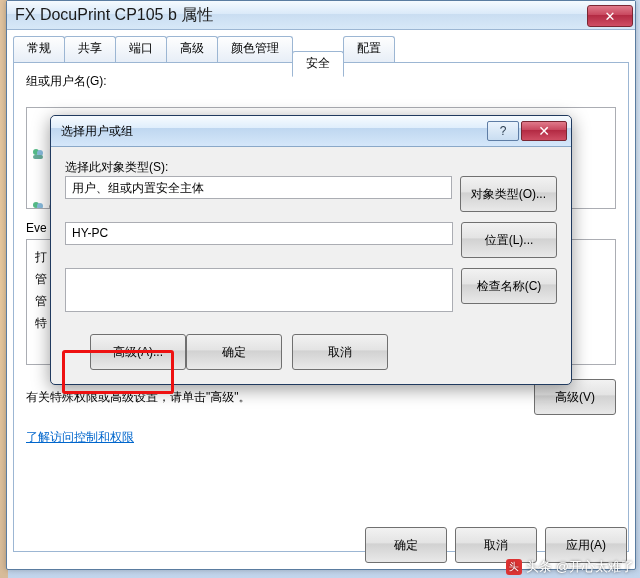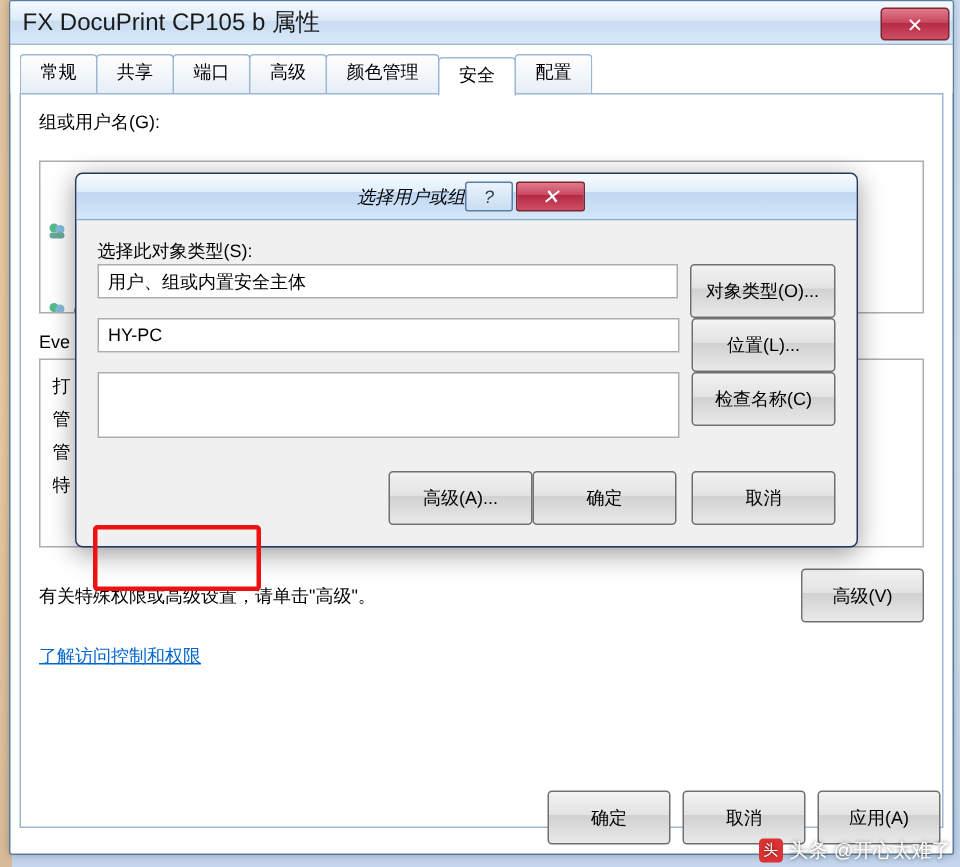--- a/index.html
+++ b/index.html
@@ -8,46 +8,46 @@
   
   .win{position:absolute;left:6px;top:0;width:628px;height:568px;border:1px solid #5a7ca0;background:#fff;border-radius:2px;box-shadow:0 0 6px rgba(0,0,0,.25);}
   .titlebar{height:28px;background:linear-gradient(to bottom,#f5fafe,#dbeaf9 45%,#c9ddf1 46%,#d7e8f8);border-bottom:1px solid #9cb6d3;display:flex;align-items:center;justify-content:space-between;padding:0 0 0 8px;color:#1a1a1a;}
   .titlebar .title{font-size:16px;}
   .titlebar .wbtns{display:flex;}
   .wbtn{width:44px;height:20px;margin:2px 2px 0 0;border:1px solid #5e7da5;border-radius:3px;background:linear-gradient(to bottom,#eaf3fc,#c9ddf1);display:flex;align-items:center;justify-content:center;font-size:13px;color:#2c3e50;}
   .wbtn.close{background:linear-gradient(to bottom,#e07a8a,#c8475e 45%,#b32a43 46%,#cf4e64);color:#fff;border-color:#7a2733;}
   
   .tabstrip{display:flex;gap:0;padding:6px 6px 0 6px;background:#fff;}
   .tab{padding:3px 13px 4px;border:1px solid #9cb6d3;border-bottom:none;background:linear-gradient(to bottom,#fefefe,#e7eef7);border-radius:3px 3px 0 0;margin-right:-1px;cursor:default;position:relative;}
-  .tab.active{background:#fff;border-bottom:1px solid #fff;z-index:2;top:2px;}
+  .tab.active{background:#fff;border-bottom:1px solid #fff;z-index:2;top:15px;}
   .tabbody{border:1px solid #9cb6d3;margin:0 6px 6px;height:490px;position:relative;background:#fff;padding:10px 12px;box-sizing:border-box;}
   .lbl{margin:0 0 17px;}
   .listbox{border:1px solid #abadb3;height:96px;background:#fff;overflow:hidden;padding:2px 4px;}
   .listrow{display:flex;align-items:flex-start;gap:4px;height:16px;margin-top:37px;}
   .uicon{width:14px;height:14px;display:inline-block;}
   .uicon svg{width:14px;height:14px;display:block;}
   .permLabel{margin-top:12px;}
   .permbox{border:1px solid #abadb3;height:124px;margin-top:4px;position:relative;}
   .advnote{margin-top:14px;display:flex;align-items:center;justify-content:space-between;}
   .link{color:#0066cc;text-decoration:underline;cursor:pointer;}
   .btnrow{position:absolute;bottom:6px;right:8px;display:flex;gap:8px;}
   button.win7{min-width:82px;height:36px;border:1px solid #707070;border-radius:3px;background:linear-gradient(to bottom,#f2f2f2,#e3e3e3 45%,#d1d1d1 46%,#e9e9e9);font-family:inherit;font-size:12px;padding:0 10px;cursor:default;}
   
   .dialog{position:absolute;left:50px;top:115px;width:520px;border:1px solid #203a5f;border-radius:5px;background:#f0f0f0;box-shadow:0 4px 18px rgba(0,0,0,.4);}
-  .dlg-titlebar{height:30px;background:linear-gradient(to bottom,#f7fbfe,#dfeefc 40%,#bfd7f0 41%,#d5e7fa);border-bottom:1px solid #8aa8c8;border-radius:5px 5px 0 0;display:flex;align-items:center;justify-content:center;padding:0 4px 0 10px;font-style:italic;}
+  .dlg-titlebar{height:30px;background:linear-gradient(to bottom,#f7fbfe,#dfeefc 40%,#bfd7f0 41%,#d5e7fa);border-bottom:1px solid #8aa8c8;border-radius:5px 5px 0 0;display:flex;align-items:center;justify-content:space-between;padding:0 4px 0 10px;}
   .dlg-titlebar .btns{display:flex;gap:2px;}
   .dlg-wbtn{width:30px;height:18px;border:1px solid #5e7da5;border-radius:2px;background:linear-gradient(to bottom,#eaf3fc,#c9ddf1);display:flex;align-items:center;justify-content:center;font-size:12px;color:#2c3e50;}
   .dlg-wbtn.close{width:44px;background:linear-gradient(to bottom,#e07a8a,#c8475e 45%,#b32a43 46%,#cf4e64);color:#fff;border-color:#7a2733;font-size:14px;}
   .dlg-body{padding:12px 14px 14px;}
-  .dlg-body .field{margin-bottom:0;}
+  .dlg-body .field{margin-bottom:10px;}
   .dlg-body .row{display:flex;gap:8px;align-items:flex-start;}
   .dlg-body .ro{flex:1;border:1px solid #abadb3;background:#fff;padding:3px 6px;height:15px;}
   .dlg-body textarea.sel{flex:1;border:1px solid #abadb3;background:#fff;padding:3px 6px;height:36px;resize:none;font-family:inherit;font-size:12px;}
   .dlg-body button.win7{min-width:96px;}
-  .dlg-bottom{display:flex;justify-content:flex-end;margin-top:22px;padding-left:25px;}
+  .dlg-bottom{display:flex;justify-content:flex-start;margin-top:22px;padding-left:25px;}
   .dlg-bottom .right{display:flex;gap:10px;}
   .hl{position:absolute;left:62px;top:350px;width:106px;height:38px;border:3px solid #e11;border-radius:3px;pointer-events:none;}
   
   .watermark{position:absolute;right:6px;bottom:2px;display:flex;align-items:center;gap:4px;color:#fff;font-size:13px;text-shadow:0 0 3px rgba(0,0,0,.6);}
   .watermark .logo{width:16px;height:16px;border-radius:3px;background:#d33;display:flex;align-items:center;justify-content:center;color:#fff;font-size:10px;}
 </style>
 </head>
 <body>
 
 <div class="desktop">

